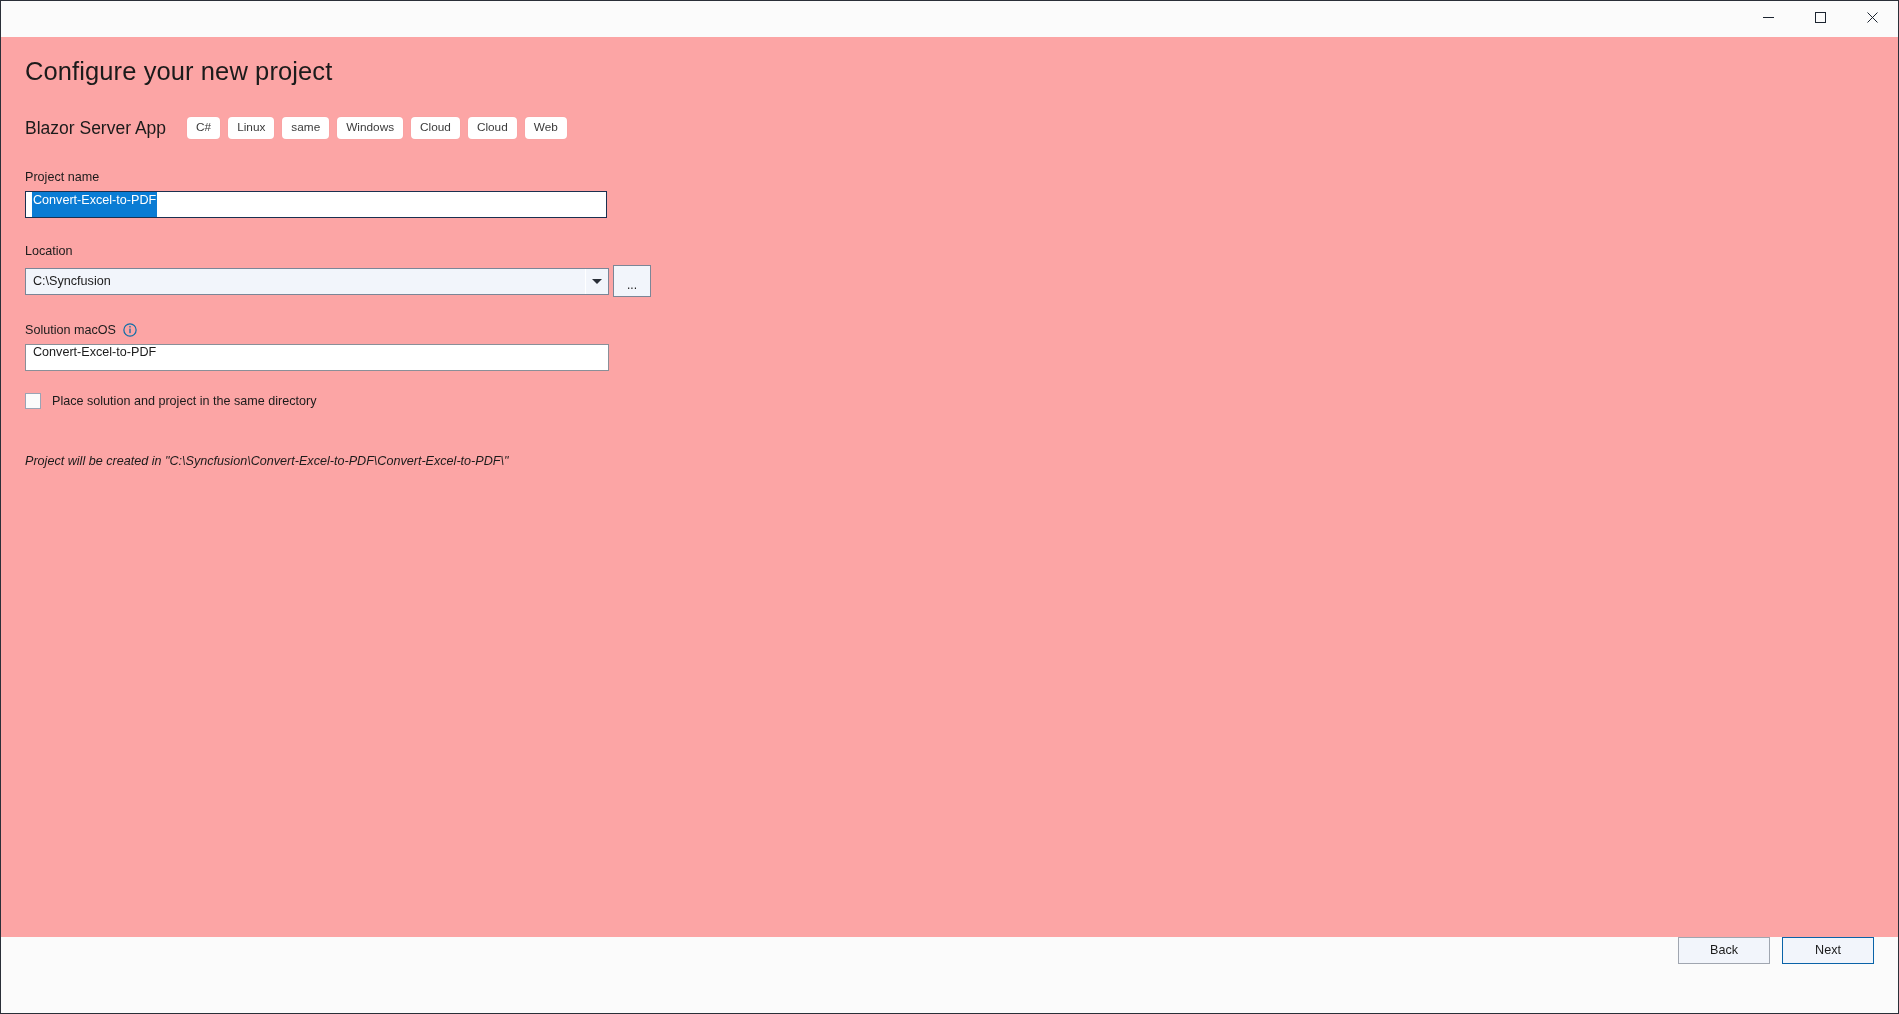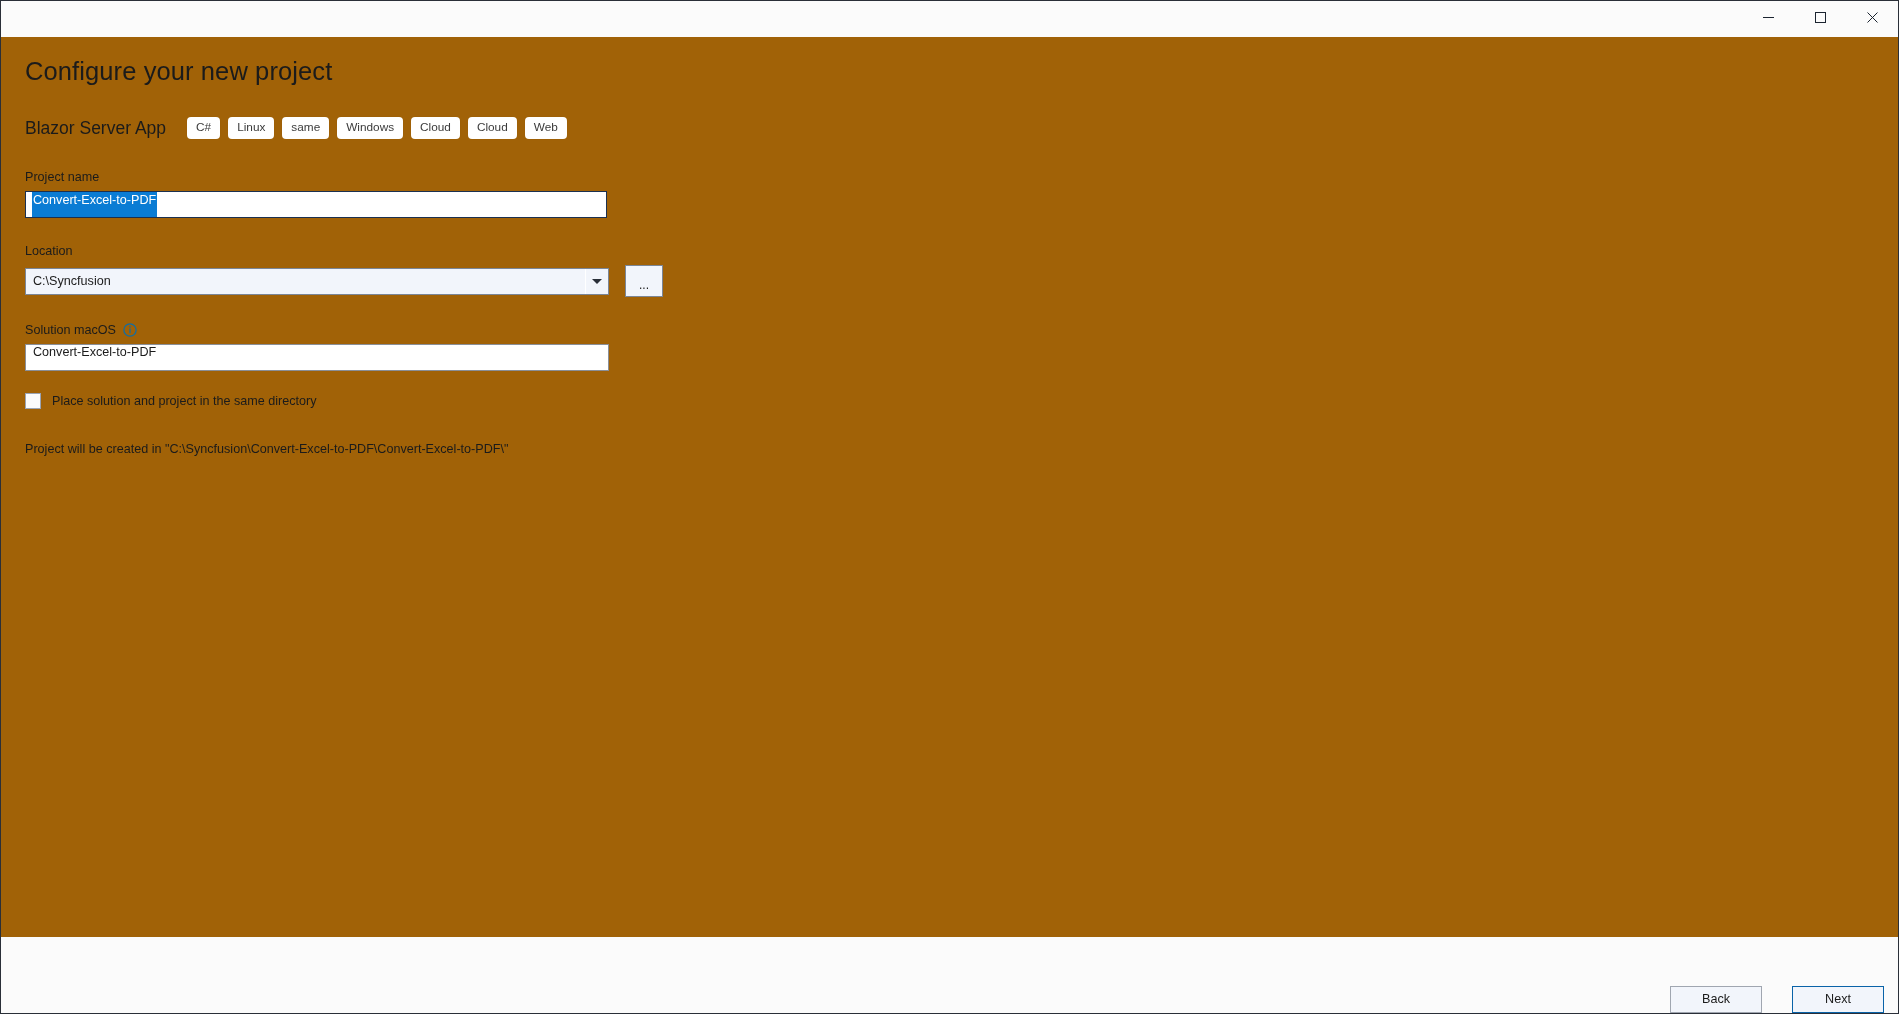--- a/index.html
+++ b/index.html
@@ -13,21 +13,21 @@
     font-family: "Liberation Sans", sans-serif;
     -webkit-font-smoothing: antialiased;
     overflow: hidden;
   }
 
   .window {
     position: relative;
     width: 1899px;
     height: 1014px;
     box-sizing: border-box;
-    background: #a16207;
+    background: #fca5a5;
     border: 1px solid #2a2f38;
     display: flex;
     flex-direction: column;
   }
 
   
   .titlebar {
     height: 36px;
     flex: 0 0 36px;
     display: flex;
@@ -134,21 +134,21 @@
     background: #0a7cd4;
     color: #ffffff;
     padding: 1px 1px 2px 1px;
     font-size: 12.6px;
     line-height: 1.2;
   }
 
   .location-row {
     display: flex;
     align-items: center;
-    gap: 16px;
+    gap: 4px;
   }
   .combo {
     position: relative;
     width: 568px;
     height: 25px;
     box-sizing: content-box;
     border: 1px solid #7b8697;
     background: #f2f5fb;
     display: flex;
     align-items: center;
@@ -204,34 +204,35 @@
     border: 1px solid #9aa4b5;
     background: #fbfbfb;
     flex: 0 0 16px;
   }
   .checkbox-label {
     font-size: 12.6px;
     color: #1b1b1b;
   }
 
   .created-note {
-    margin-top: 33px;
-    font-size: 12.6px;
-    color: #1b1b1b;
+    margin-top: 45px;
+    font-size: 12.6px;
+    color: #1b1b1b;
+    font-style: italic;
   }
 
   
   .footer {
     flex: 0 0 auto;
     height: 76px;
     display: flex;
-    align-items: flex-end;
+    align-items: flex-start;
     justify-content: flex-end;
-    padding-right: 14px;
-    gap: 30px;
+    padding-right: 24px;
+    gap: 12px;
     background: #fbfbfb;
   }
   .btn {
     width: 92px;
     height: 27px;
     font-family: "Liberation Sans", sans-serif;
     font-size: 12.6px;
     color: #1b1b1b;
     background: #f2f5fb;
     border: 1px solid #a0a6b0;

